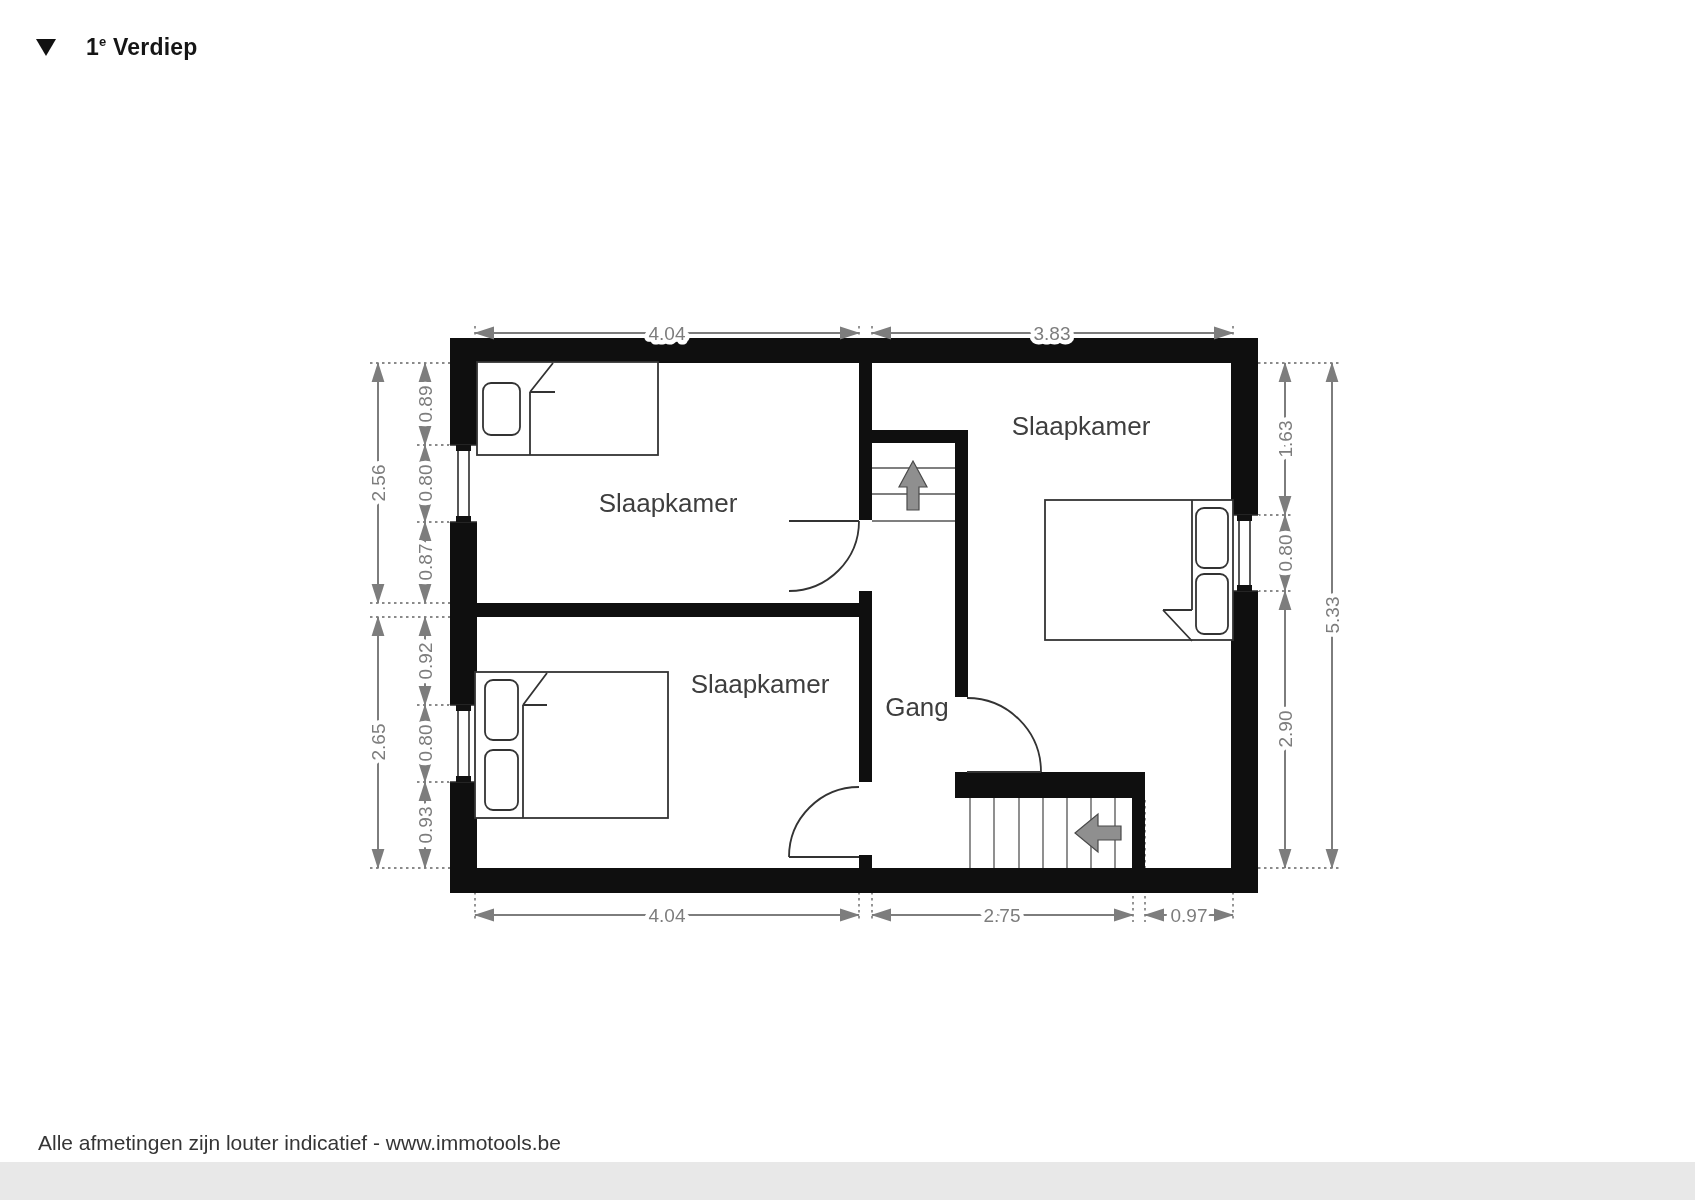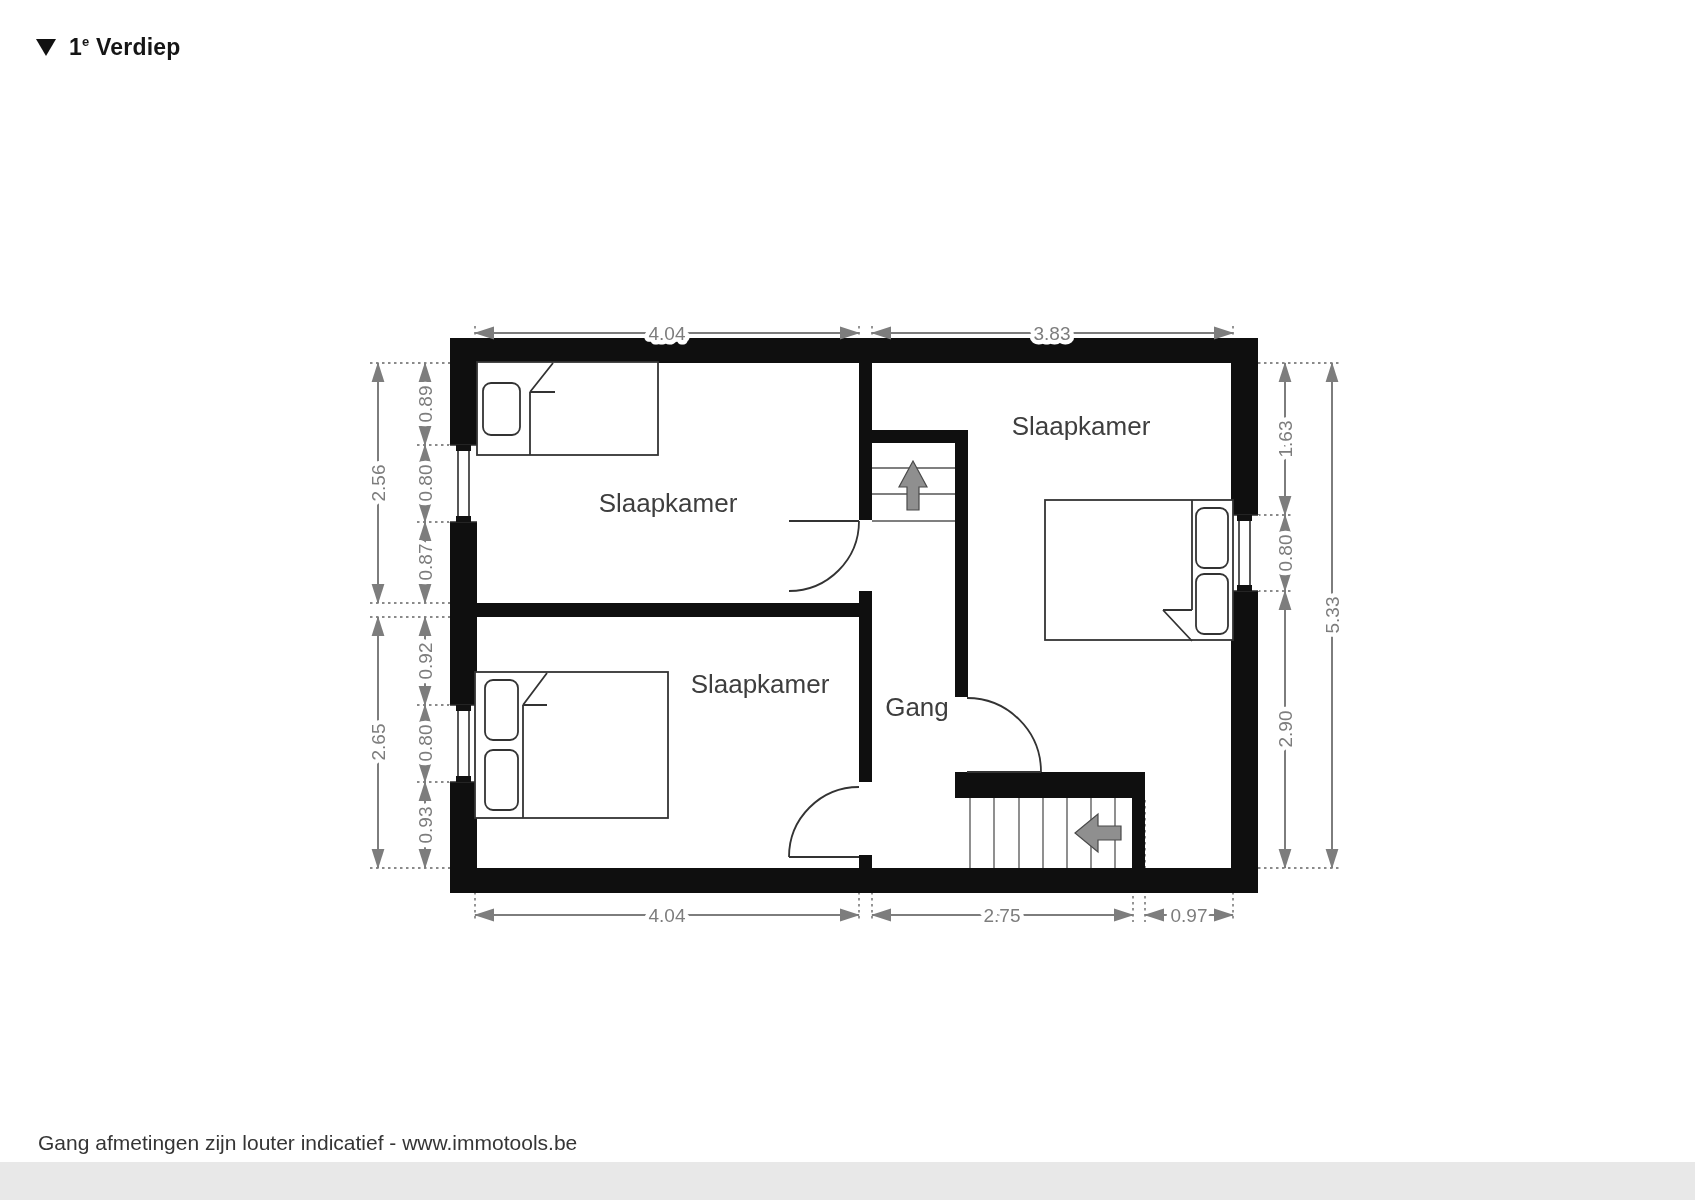--- a/index.html
+++ b/index.html
@@ -1,20 +1,20 @@
 <!DOCTYPE html>
 <html style="--wall: #0f0f0f; --dim: #7d7d7d; --label: #3e3e3e; --line: #333333; --arrow: #8f8f8f; --footer-band: #e8e8e8; --text: #1c1c1c;"><head>
 <meta charset="utf-8">
 <style>
   html,body{margin:0;padding:0;background:#fff;}
   body{position:relative;width:1695px;height:1200px;overflow:hidden;
        font-family:"Liberation Sans",sans-serif;color:var(--text,#1c1c1c);}
 
   
-  .floor-header{position:absolute;left:36px;top:34px;display:flex;align-items:center;gap:13px;}
+  .floor-header{position:absolute;left:36px;top:34px;display:flex;align-items:center;gap:30px;}
   .tri{width:0;height:0;border-left:10px solid transparent;border-right:10px solid transparent;
        border-top:17px solid #111;}
   .floor-title{font-size:23px;font-weight:bold;color:#151515;letter-spacing:.2px;}
   .floor-title sup{font-size:13px;font-weight:bold;}
 
   
   svg.plan{position:absolute;left:0;top:0;width:1695px;height:1200px;}
   .wall rect{fill:var(--wall,#0f0f0f);}
   .thin{stroke:var(--line,#333);stroke-width:1.8;fill:none;}
   .thin-f{stroke:var(--line,#333);stroke-width:1.8;fill:#fff;}
@@ -175,14 +175,14 @@
   </g>
 
   <g>
     <text class="room-label" x="668" y="512">Slaapkamer</text>
     <text class="room-label" x="760" y="693">Slaapkamer</text>
     <text class="room-label" x="1081" y="435">Slaapkamer</text>
     <text class="room-label" x="917" y="716">Gang</text>
   </g>
 </svg>
 
-<div class="footer-note">Gang afmetingen zijn louter indicatief - www.immotools.be</div>
+<div class="footer-note">Alle afmetingen zijn louter indicatief - www.immotools.be</div>
 <div class="footer-band"></div>
 
 </body></html>

